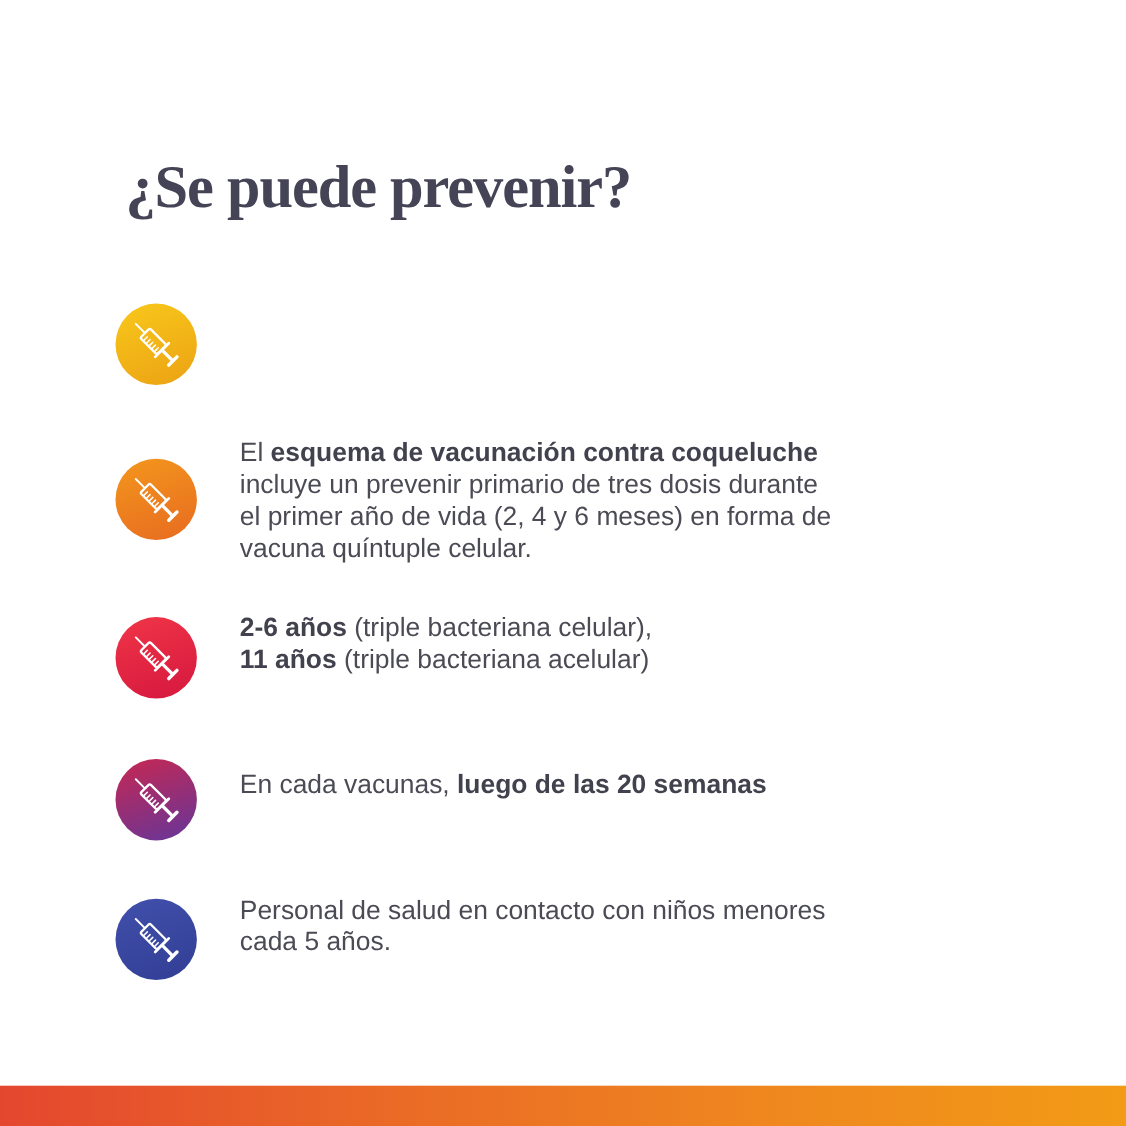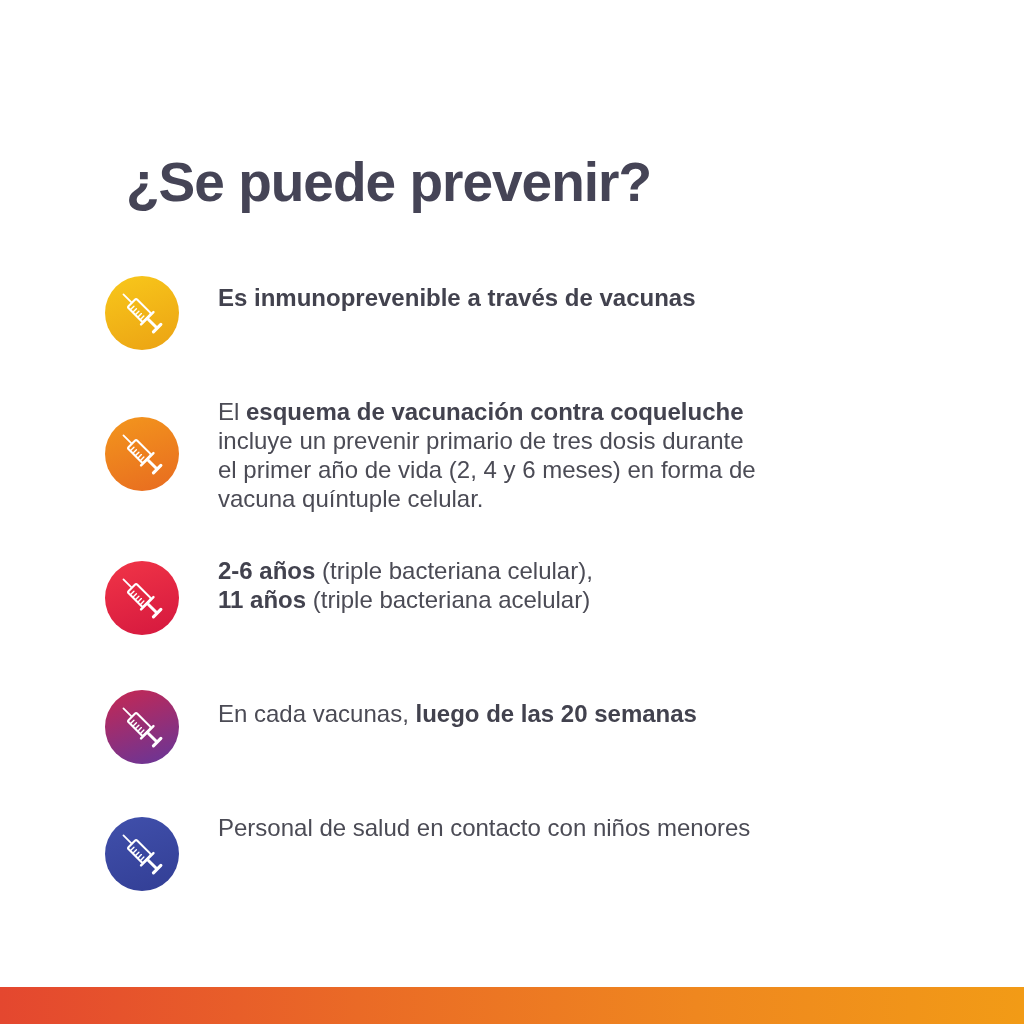--- a/index.html
+++ b/index.html
@@ -12,25 +12,26 @@
     position: relative;
     width: 1024px;
     height: 1024px;
     background: #ffffff;
     overflow: hidden;
   }
   .title {
     position: absolute;
     left: 110px;
     top: 134px;
-    margin: 16px;
+    margin: 4px;
     font-size: 55px;
     font-weight: 800;
     letter-spacing: -1px;
     color: #454456;
+    font-family: Liberation Serif, serif;
   }
   .item {
     position: absolute;
     left: 0;
     width: 1024px;
   }
   .icon-circle {
     position: absolute;
     left: 105px;
     width: 74px;
@@ -82,21 +83,20 @@
             <line x1="24" y1="19" x2="24" y2="14" stroke-width="1.6"></line>
             <line x1="28" y1="19" x2="28" y2="14" stroke-width="1.6"></line>
             <line x1="32" y1="19" x2="32" y2="14" stroke-width="1.6"></line>
             <line x1="36" y1="19" x2="36" y2="14" stroke-width="1.6"></line>
             <line x1="40.5" y1="3" x2="40.5" y2="23" stroke-width="2.8"></line>
             <line x1="42" y1="13" x2="55" y2="13" stroke-width="3.4"></line>
             <line x1="56.5" y1="7" x2="56.5" y2="19" stroke-width="3.6"></line>
           </svg>
         </span>
         <div class="item-text" style="top: 283px;">
-          <span class="line"><span class="b">Es inmunoprevenible a través de vacunas</span></span>
         </div>
       </div>
       <div class="item">
         <span class="icon-circle" style="top: 417px; background: linear-gradient(160deg, rgb(242, 146, 29) 10%, rgb(232, 109, 32) 95%);">
           <svg viewBox="0 0 64 26" fill="none" stroke="#ffffff" stroke-linecap="round" xmlns="http://www.w3.org/2000/svg">
             <line x1="2" y1="13" x2="15" y2="13" stroke-width="2"></line>
             <rect x="15.5" y="6" width="24.5" height="14" rx="2" stroke-width="2.4"></rect>
             <line x1="20" y1="19" x2="20" y2="14" stroke-width="1.6"></line>
             <line x1="24" y1="19" x2="24" y2="14" stroke-width="1.6"></line>
             <line x1="28" y1="19" x2="28" y2="14" stroke-width="1.6"></line>
@@ -163,17 +163,18 @@
             <line x1="28" y1="19" x2="28" y2="14" stroke-width="1.6"></line>
             <line x1="32" y1="19" x2="32" y2="14" stroke-width="1.6"></line>
             <line x1="36" y1="19" x2="36" y2="14" stroke-width="1.6"></line>
             <line x1="40.5" y1="3" x2="40.5" y2="23" stroke-width="2.8"></line>
             <line x1="42" y1="13" x2="55" y2="13" stroke-width="3.4"></line>
             <line x1="56.5" y1="7" x2="56.5" y2="19" stroke-width="3.6"></line>
           </svg>
         </span>
         <div class="item-text" style="top: 813px;">
           <span class="line"><span>Personal de salud en contacto con niños menores</span></span>
+          <span class="line"><span>cada 5 años.</span></span>
         </div>
       </div>
     </div>
   <div class="footer-bar"></div>
 </div>
 
 </body></html>

